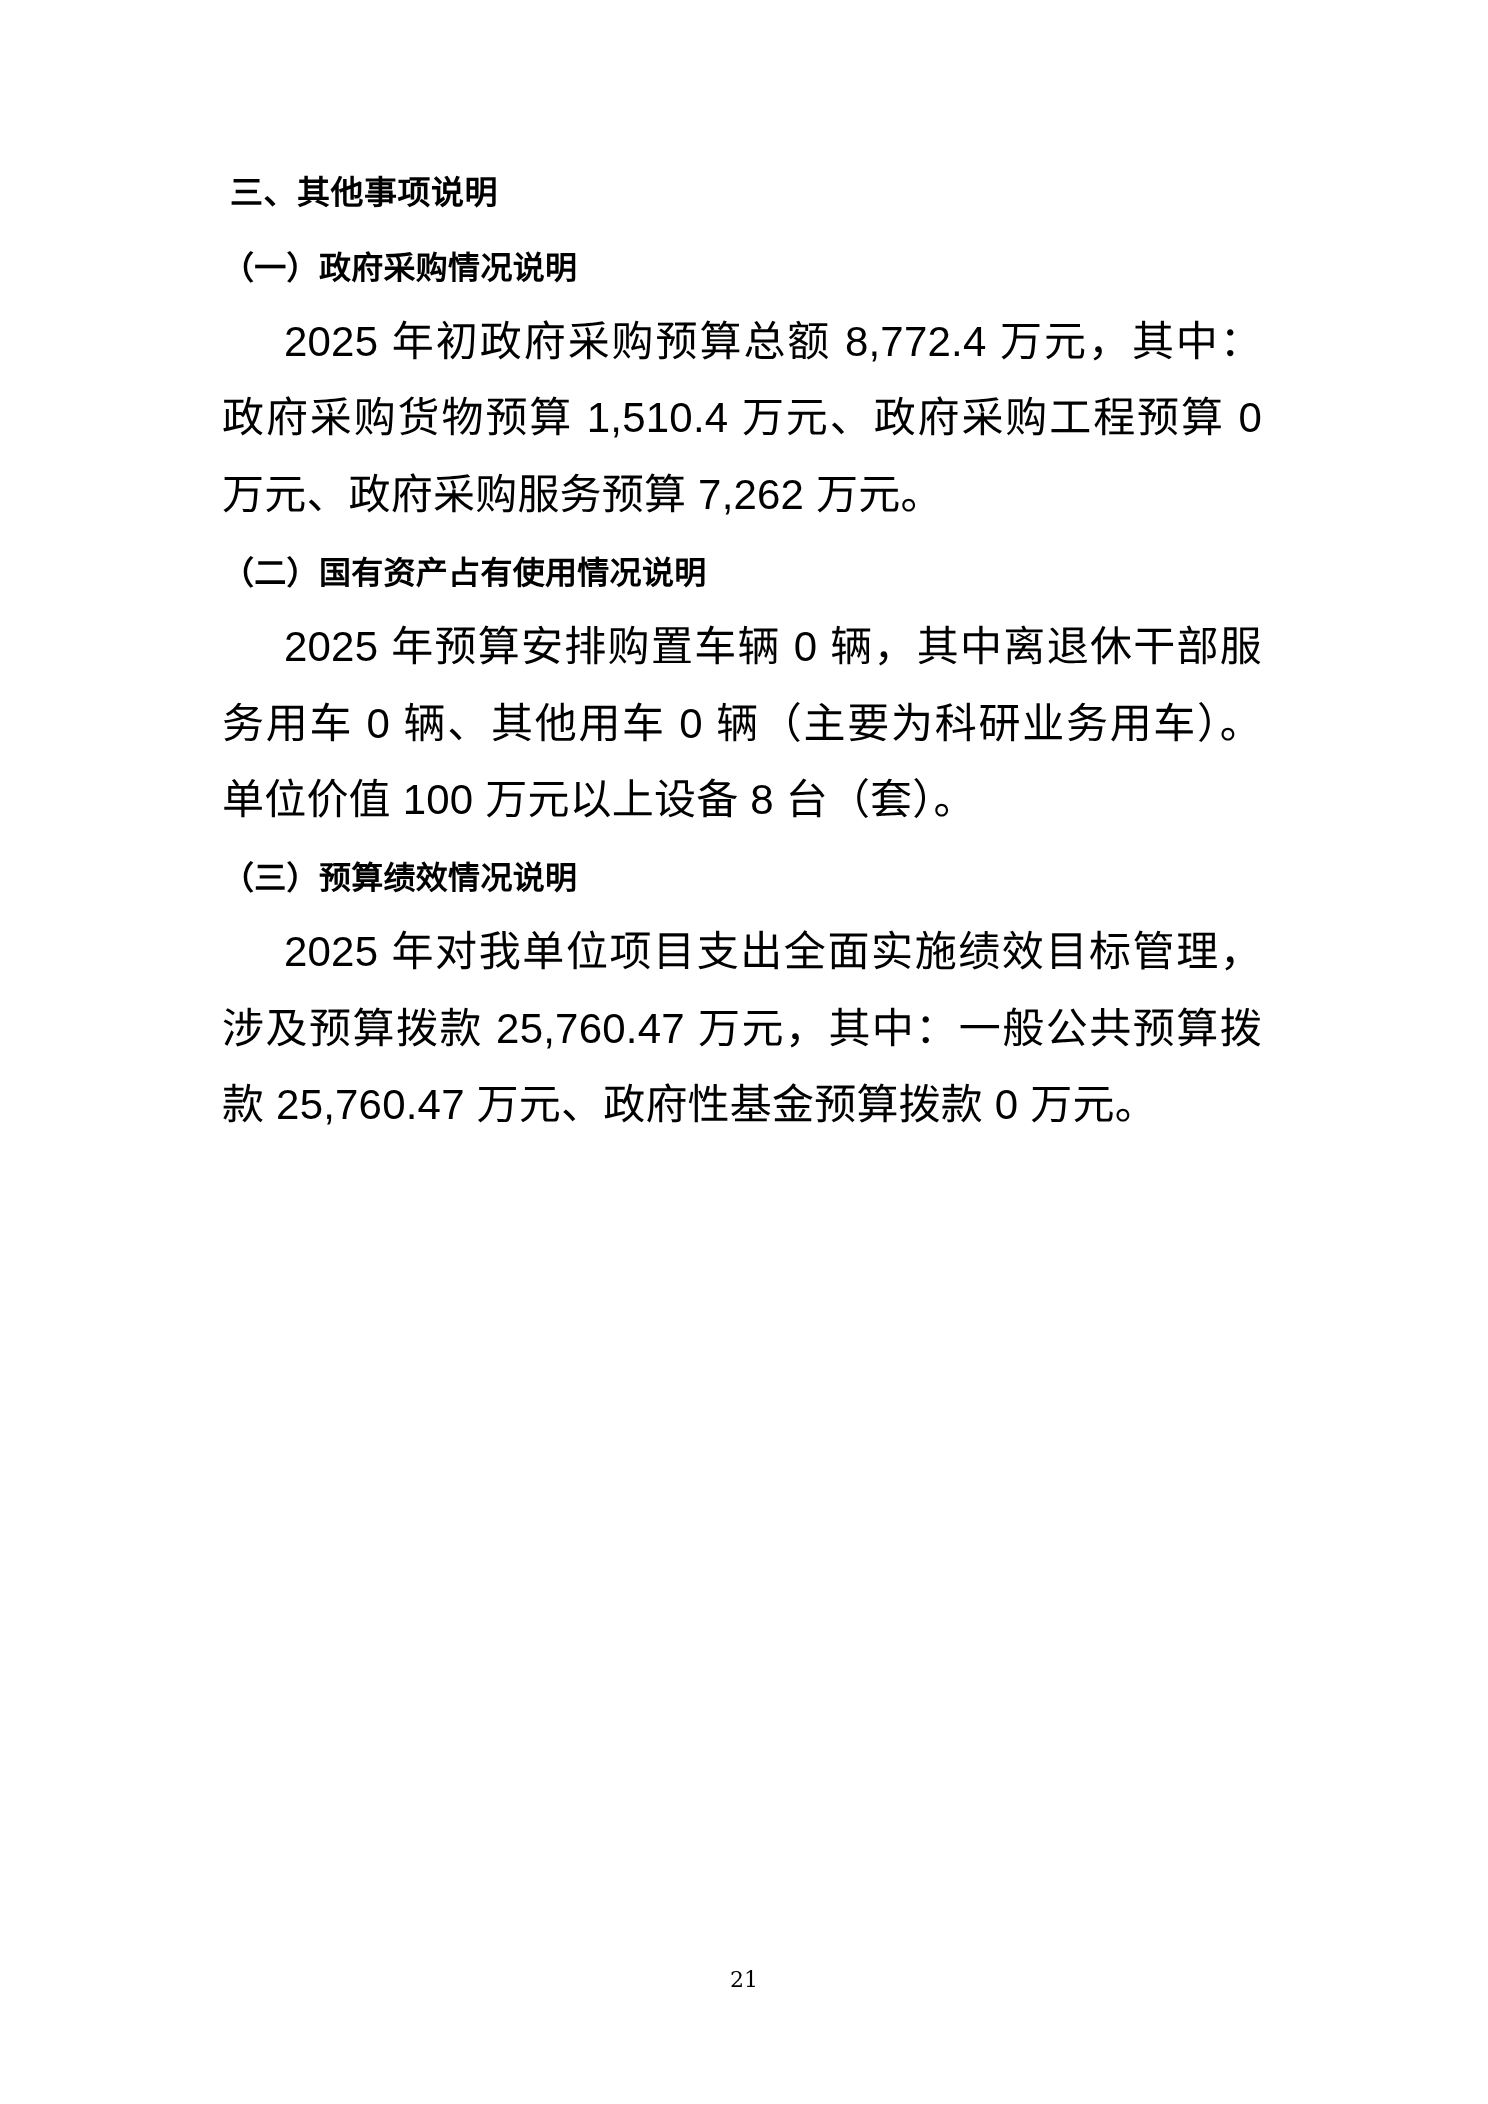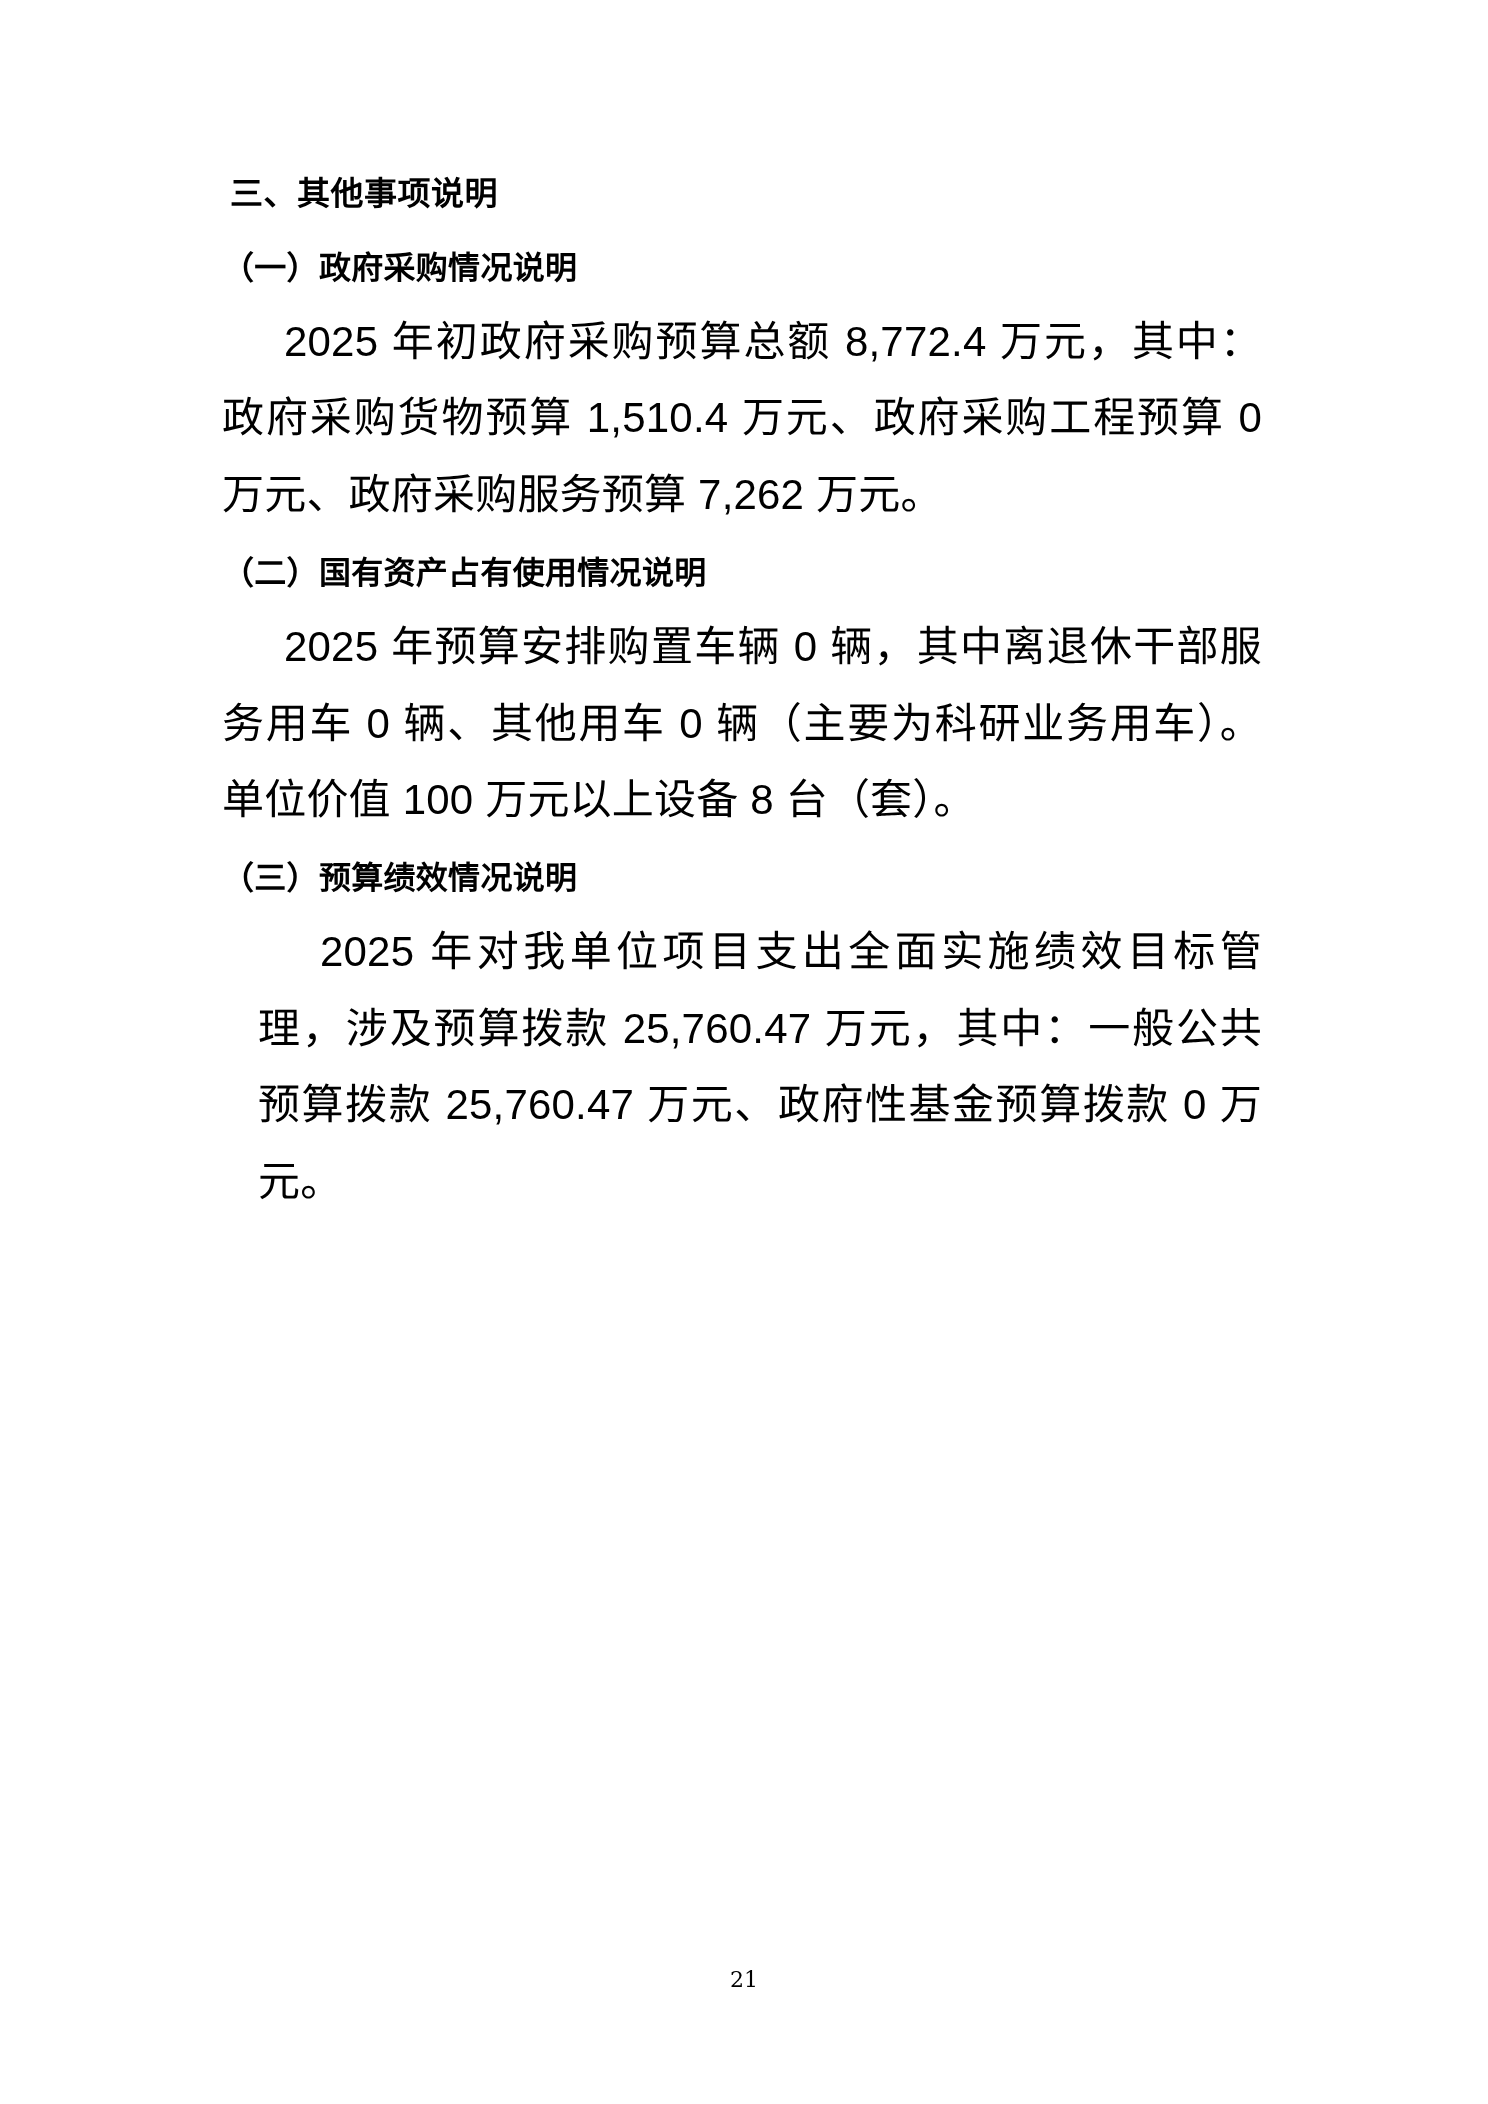--- a/index.html
+++ b/index.html
@@ -18,21 +18,21 @@
     color: #000000;
     overflow: hidden;
   }
   .content {
     position: absolute;
     left: 222px;
     top: 170px;
     width: 1040px;
   }
   .h-main {
-    font-family: Liberation Sans, sans-serif;
+    font-family: Liberation Serif, serif;
     font-weight: bold;
     font-size: 33px;
     line-height: 1.45;
     letter-spacing: 0.5px;
     margin: 0 0 26px 0;
     padding-left: 8px;
   }
   .h-sub {
     font-family: "DejaVu Sans", "Liberation Sans", sans-serif;
     font-weight: bold;
@@ -45,21 +45,21 @@
   .para {
     font-family: Liberation Sans, sans-serif;
     font-size: 42px;
     line-height: 1.82;
     text-align: justify;
     text-justify: inter-ideograph;
     text-indent: 62px;
     margin: 0 0 14px 0;
     letter-spacing: 0.2px;
   }
-  .para.last { margin-bottom: 0; margin-left: 36px; }
+  .para.last { margin-bottom: 0; }
   .page-number {
     position: absolute;
     left: 0;
     right: 0;
     top: 1967px;
     text-align: center;
     font-family: "DejaVu Serif", "Liberation Serif", serif;
     font-size: 22px;
     color: #000000;
   }

